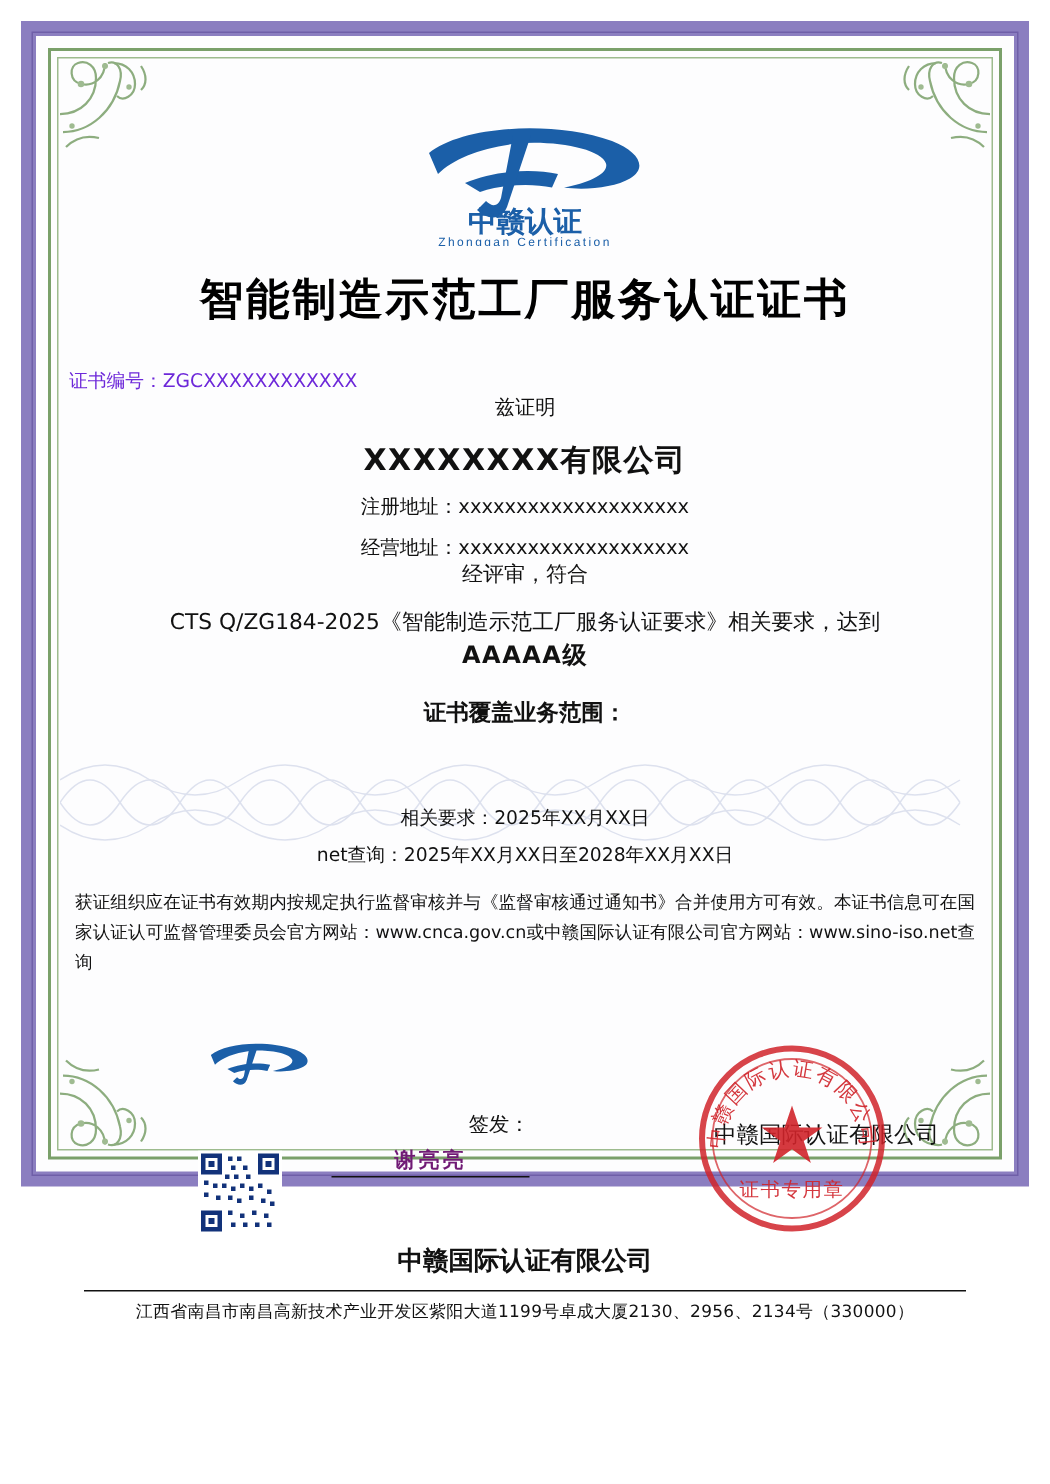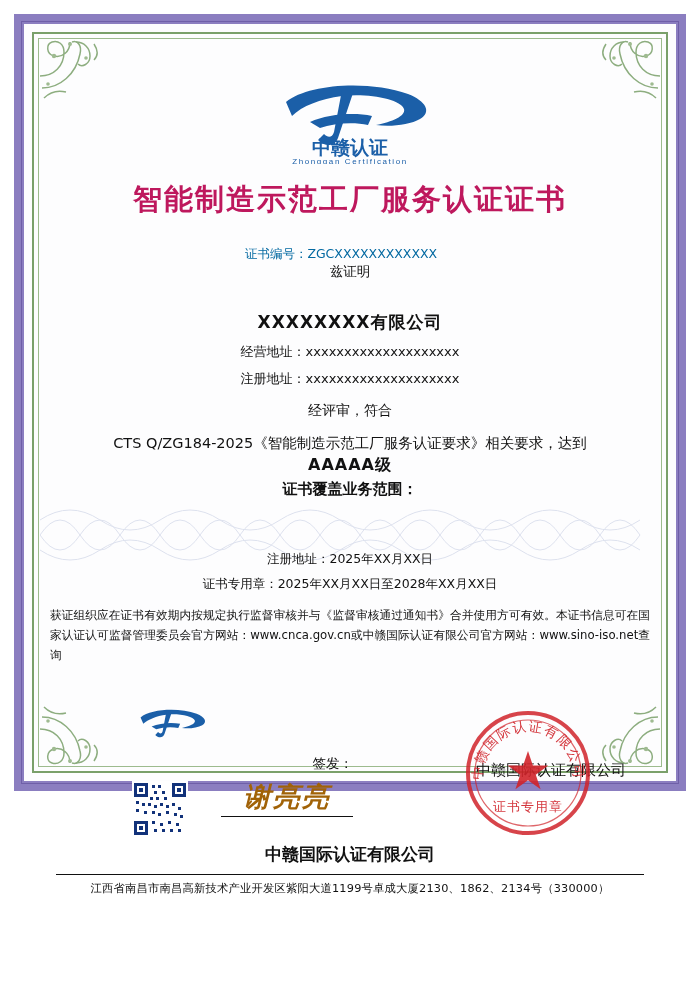--- a/index.html
+++ b/index.html
@@ -85,76 +85,75 @@
     margin-top: 24px;
     height: 96px;
   }
   .logo-svg { display: block; margin: 0 auto; }
 
   .cert-title {
     font-family: "DejaVu Sans", sans-serif;
     font-size: 29px;
     font-weight: bold;
     letter-spacing: 2px;
-    color: #be185d;
+    color: #000000;
     margin-top: 12px;
   }
 
   .cert-no {
     margin-top: 26px;
-    text-align: center;
+    text-align: left;
     padding-right: 18px;
     font-size: 12.5px;
-    color: #0369a1;
+    color: #6d28d9;
     font-family: "DejaVu Sans", sans-serif;
   }
 
   .hereby {
     font-size: 13.5px;
     font-family: "DejaVu Sans", sans-serif;
   }
 
   .company {
-    margin-top: 30px;
-    font-size: 17px;
+    margin-top: 12px;
+    font-size: 20px;
     font-weight: bold;
     font-family: "DejaVu Sans", sans-serif;
     letter-spacing: 1px;
   }
 
   .field {
     margin-top: 9px;
     font-size: 13px;
     font-family: "DejaVu Sans", sans-serif;
   }
   .field .label { }
   .field .value { }
 
   .after-review {
-    margin-top: 14px;
     font-size: 14px;
     font-family: Liberation Mono, monospace;
   }
 
   .standard-line {
     margin-top: 13px;
     font-size: 14.5px;
     font-family: "DejaVu Sans", sans-serif;
     line-height: 1.5;
   }
 
   .grade {
     font-size: 16px;
     font-weight: bold;
     font-family: "DejaVu Sans", sans-serif;
     letter-spacing: 1px;
   }
 
   .scope-label {
-    margin-top: 4px;
+    margin-top: 18px;
     font-size: 15px;
     font-weight: bold;
     font-family: Liberation Sans, sans-serif;
   }
   .scope-value {
     margin-top: 10px;
     font-size: 14px;
     font-family: "DejaVu Sans", sans-serif;
     letter-spacing: .5px;
   }
@@ -200,24 +199,23 @@
     font-family: "DejaVu Sans", sans-serif;
   }
   .sig-name-wrap {
     border-bottom: 1.6px solid #111;
     width: 132px;
     text-align: center;
     padding-bottom: 1px;
   }
   .sig-name {
     font-family: "DejaVu Serif", serif;
-    font-size: 27px;
-    font-style: italic;
-    font-weight: bold;
-    color: #a16207;
+    font-size: 14px;
+    font-weight: bold;
+    color: #701a75;
     letter-spacing: 2px;
   }
   .org-right {
     position: absolute;
     right: 28px;
     top: 72px;
     font-size: 15px;
     font-family: "DejaVu Sans", sans-serif;
     color: #111;
   }
@@ -357,37 +355,37 @@
 
     <div class="cert-title">智能制造示范工厂服务认证证书</div>
 
     <div class="cert-no">证书编号：ZGCXXXXXXXXXXXX</div>
 
     <div class="hereby">兹证明</div>
 
     <div class="company">XXXXXXXX有限公司</div>
 
     <div class="field">
+      <span class="label">注册地址：</span><span class="value">xxxxxxxxxxxxxxxxxxxx</span>
+    </div>
+    <div class="field">
       <span class="label">经营地址：</span><span class="value">xxxxxxxxxxxxxxxxxxxx</span>
     </div>
-    <div class="field">
-      <span class="label">注册地址：</span><span class="value">xxxxxxxxxxxxxxxxxxxx</span>
-    </div>
 
     <div class="after-review">经评审，符合</div>
 
     <div class="standard-line">CTS Q/ZG184-2025《智能制造示范工厂服务认证要求》相关要求，达到</div>
 
     <div class="grade">AAAAA级</div>
 
     <div class="scope-label">证书覆盖业务范围：</div>
 
     <div class="dates">
-      <div class="row">注册地址：2025年XX月XX日</div>
-      <div class="row">证书专用章：2025年XX月XX日至2028年XX月XX日</div>
+      <div class="row">相关要求：2025年XX月XX日</div>
+      <div class="row">net查询：2025年XX月XX日至2028年XX月XX日</div>
     </div>
 
     <div class="notice">获证组织应在证书有效期内按规定执行监督审核并与《监督审核通过通知书》合并使用方可有效。本证书信息可在国家认证认可监督管理委员会官方网站：www.cnca.gov.cn或中赣国际认证有限公司官方网站：www.sino-iso.net查询</div>
 
     <div class="sig-area">
 
       <div class="sig-logo">
         <svg width="92" height="54" viewBox="0 0 200 80">
           <path d="M36 30 C58 12 118 8 158 22 C176 29 182 40 170 47 C160 53 140 55 126 53 C142 50 156 44 154 37 C151 27 118 21 92 24 C70 27 52 34 42 44 Z" fill="#1b5fa8"></path>
           <path d="M60 50 C78 42 104 40 122 44 L118 53 C104 50 84 51 70 56 Z" fill="#1b5fa8"></path>
@@ -464,16 +462,16 @@
             <textPath href="#stampArc" startOffset="50%" text-anchor="middle">中赣国际认证有限公司</textPath>
           </text>
           <polygon points="66,44 70.9,58.6 86.3,58.6 73.8,67.7 78.6,82.3 66,73.2 53.4,82.3 58.2,67.7 45.7,58.6 61.1,58.6" fill="#d0232a" opacity="0.9"></polygon>
           <text x="66" y="104" text-anchor="middle" font-family="'DejaVu Sans', sans-serif" font-size="13" fill="#d0232a" opacity="0.9" letter-spacing="1">证书专用章</text>
         </svg>
       </div>
     </div>
 
     <div class="org-bottom">中赣国际认证有限公司</div>
     <div class="addr-rule"></div>
-    <div class="addr">江西省南昌市南昌高新技术产业开发区紫阳大道1199号卓成大厦2130、1862、2134号（330000）</div>
+    <div class="addr">江西省南昌市南昌高新技术产业开发区紫阳大道1199号卓成大厦2130、2956、2134号（330000）</div>
 
   </div>
 </div>
 
 </body></html>

